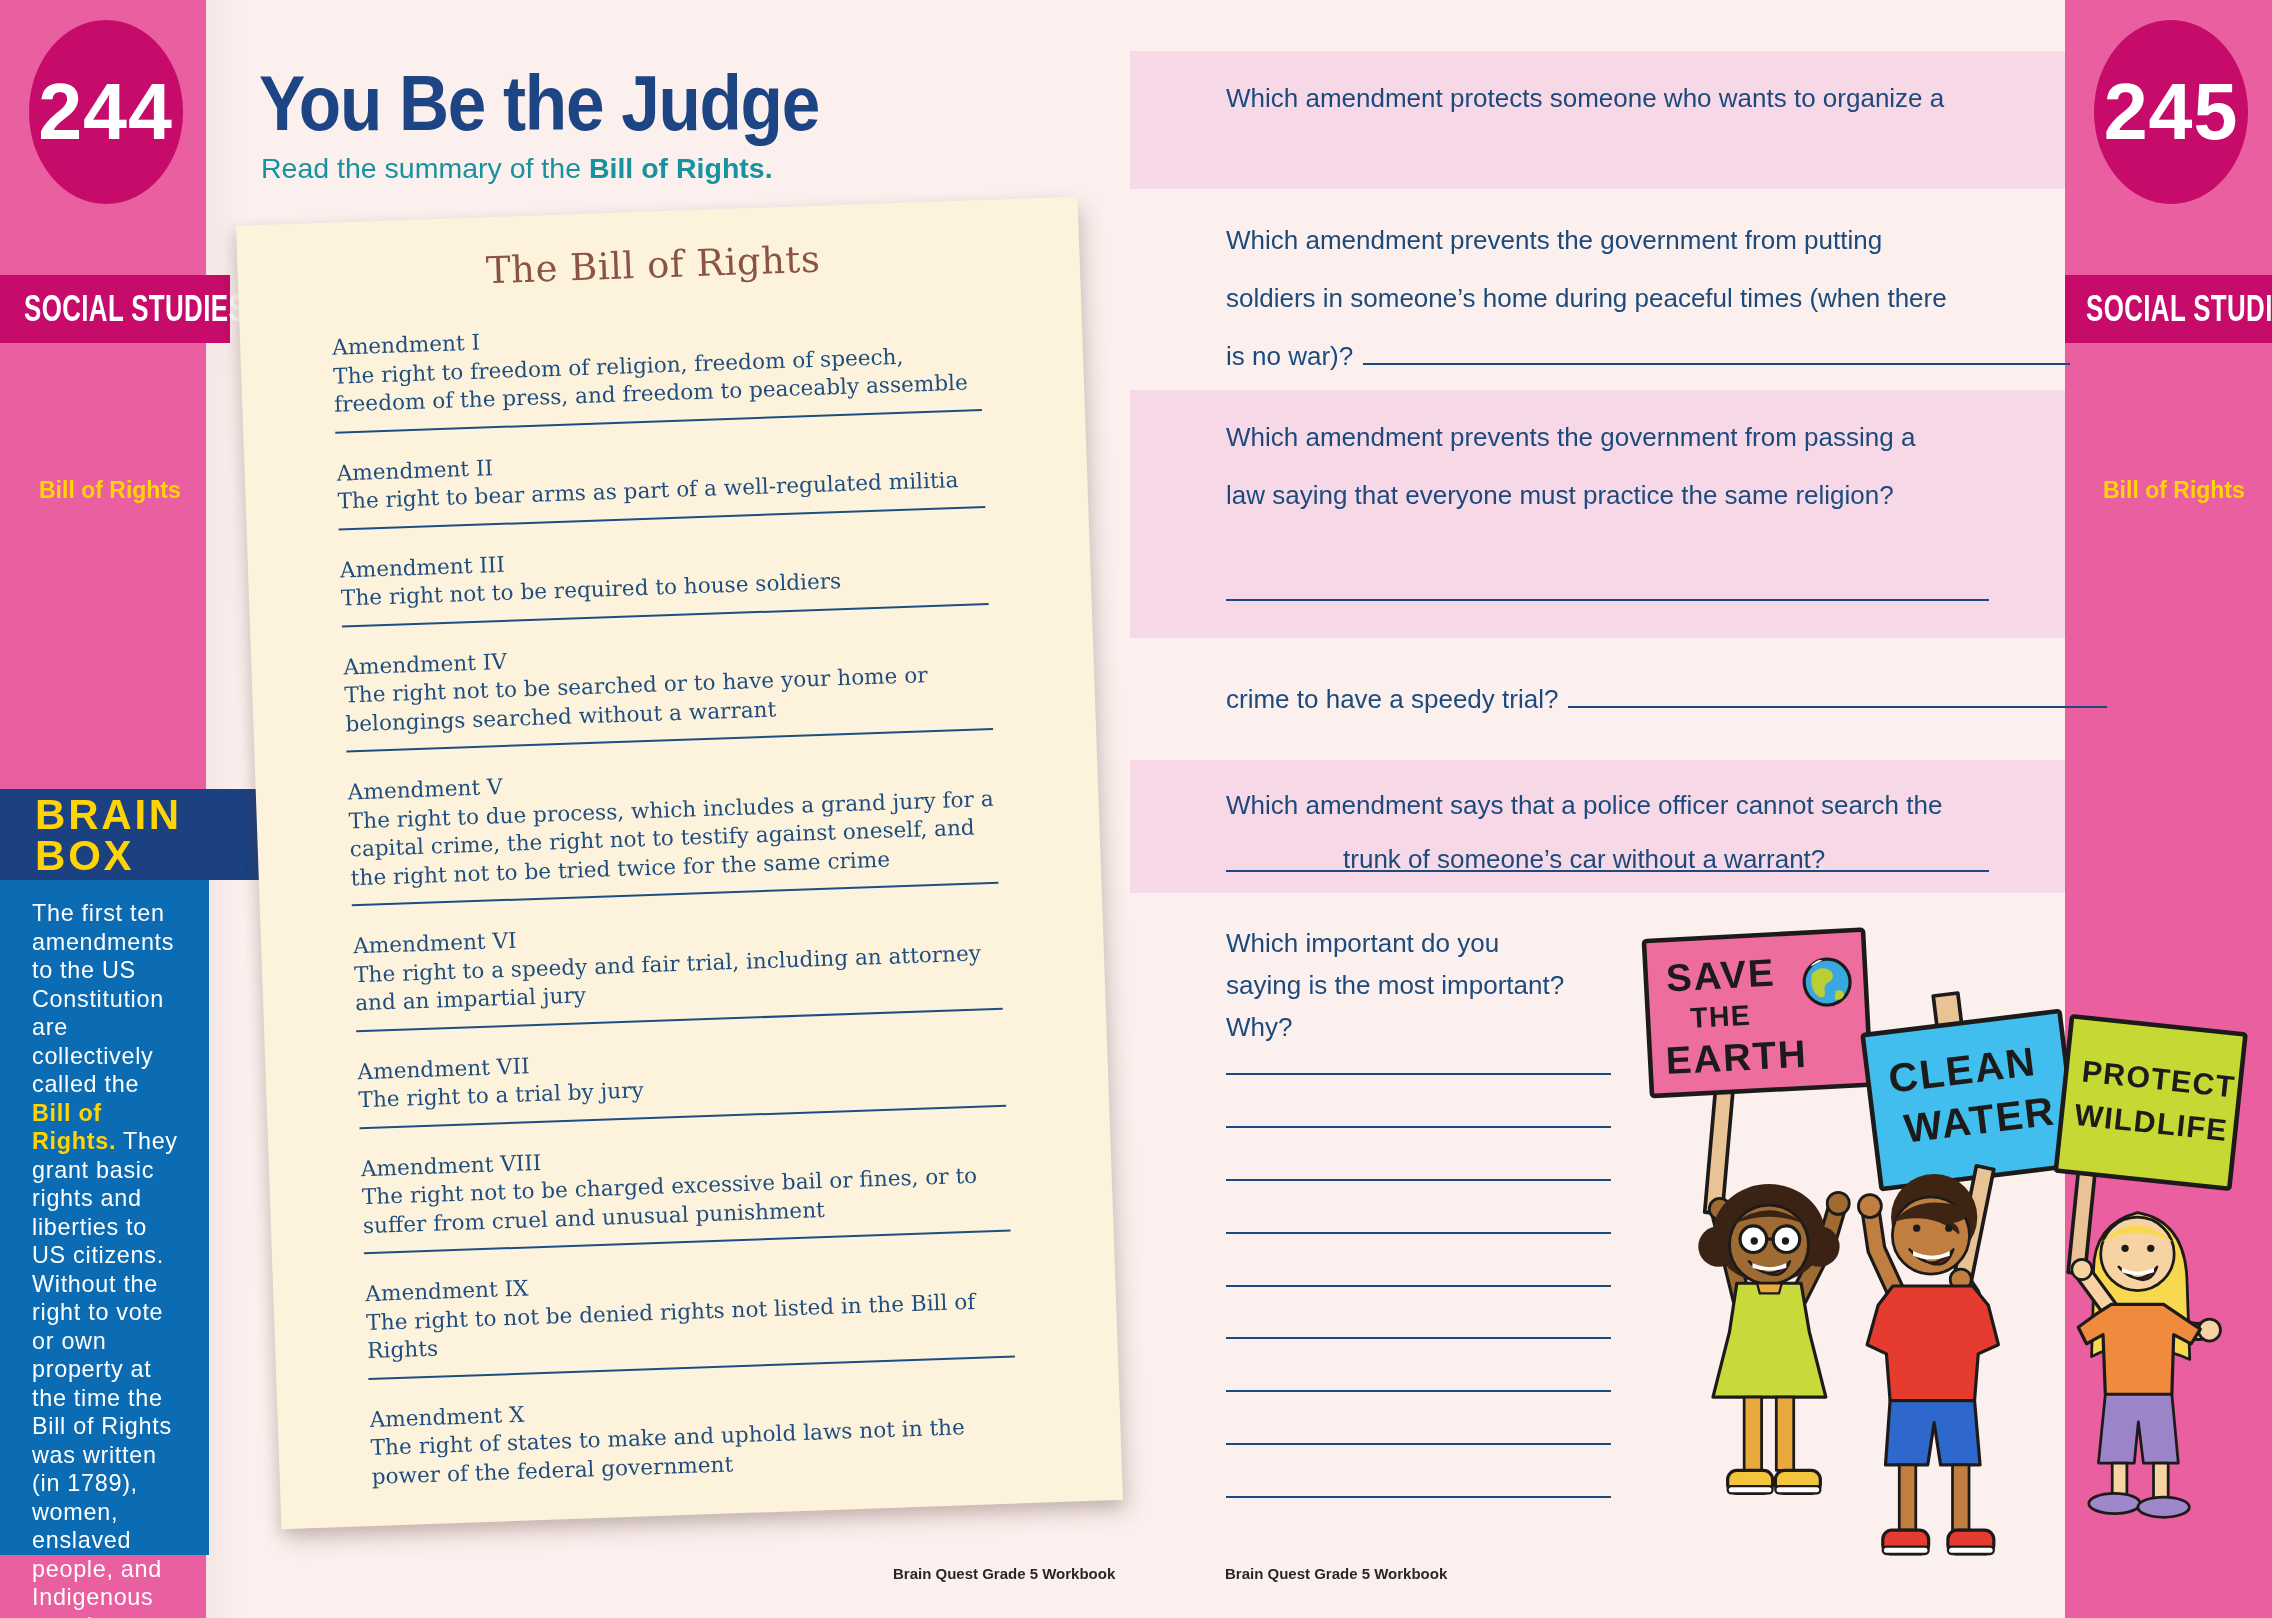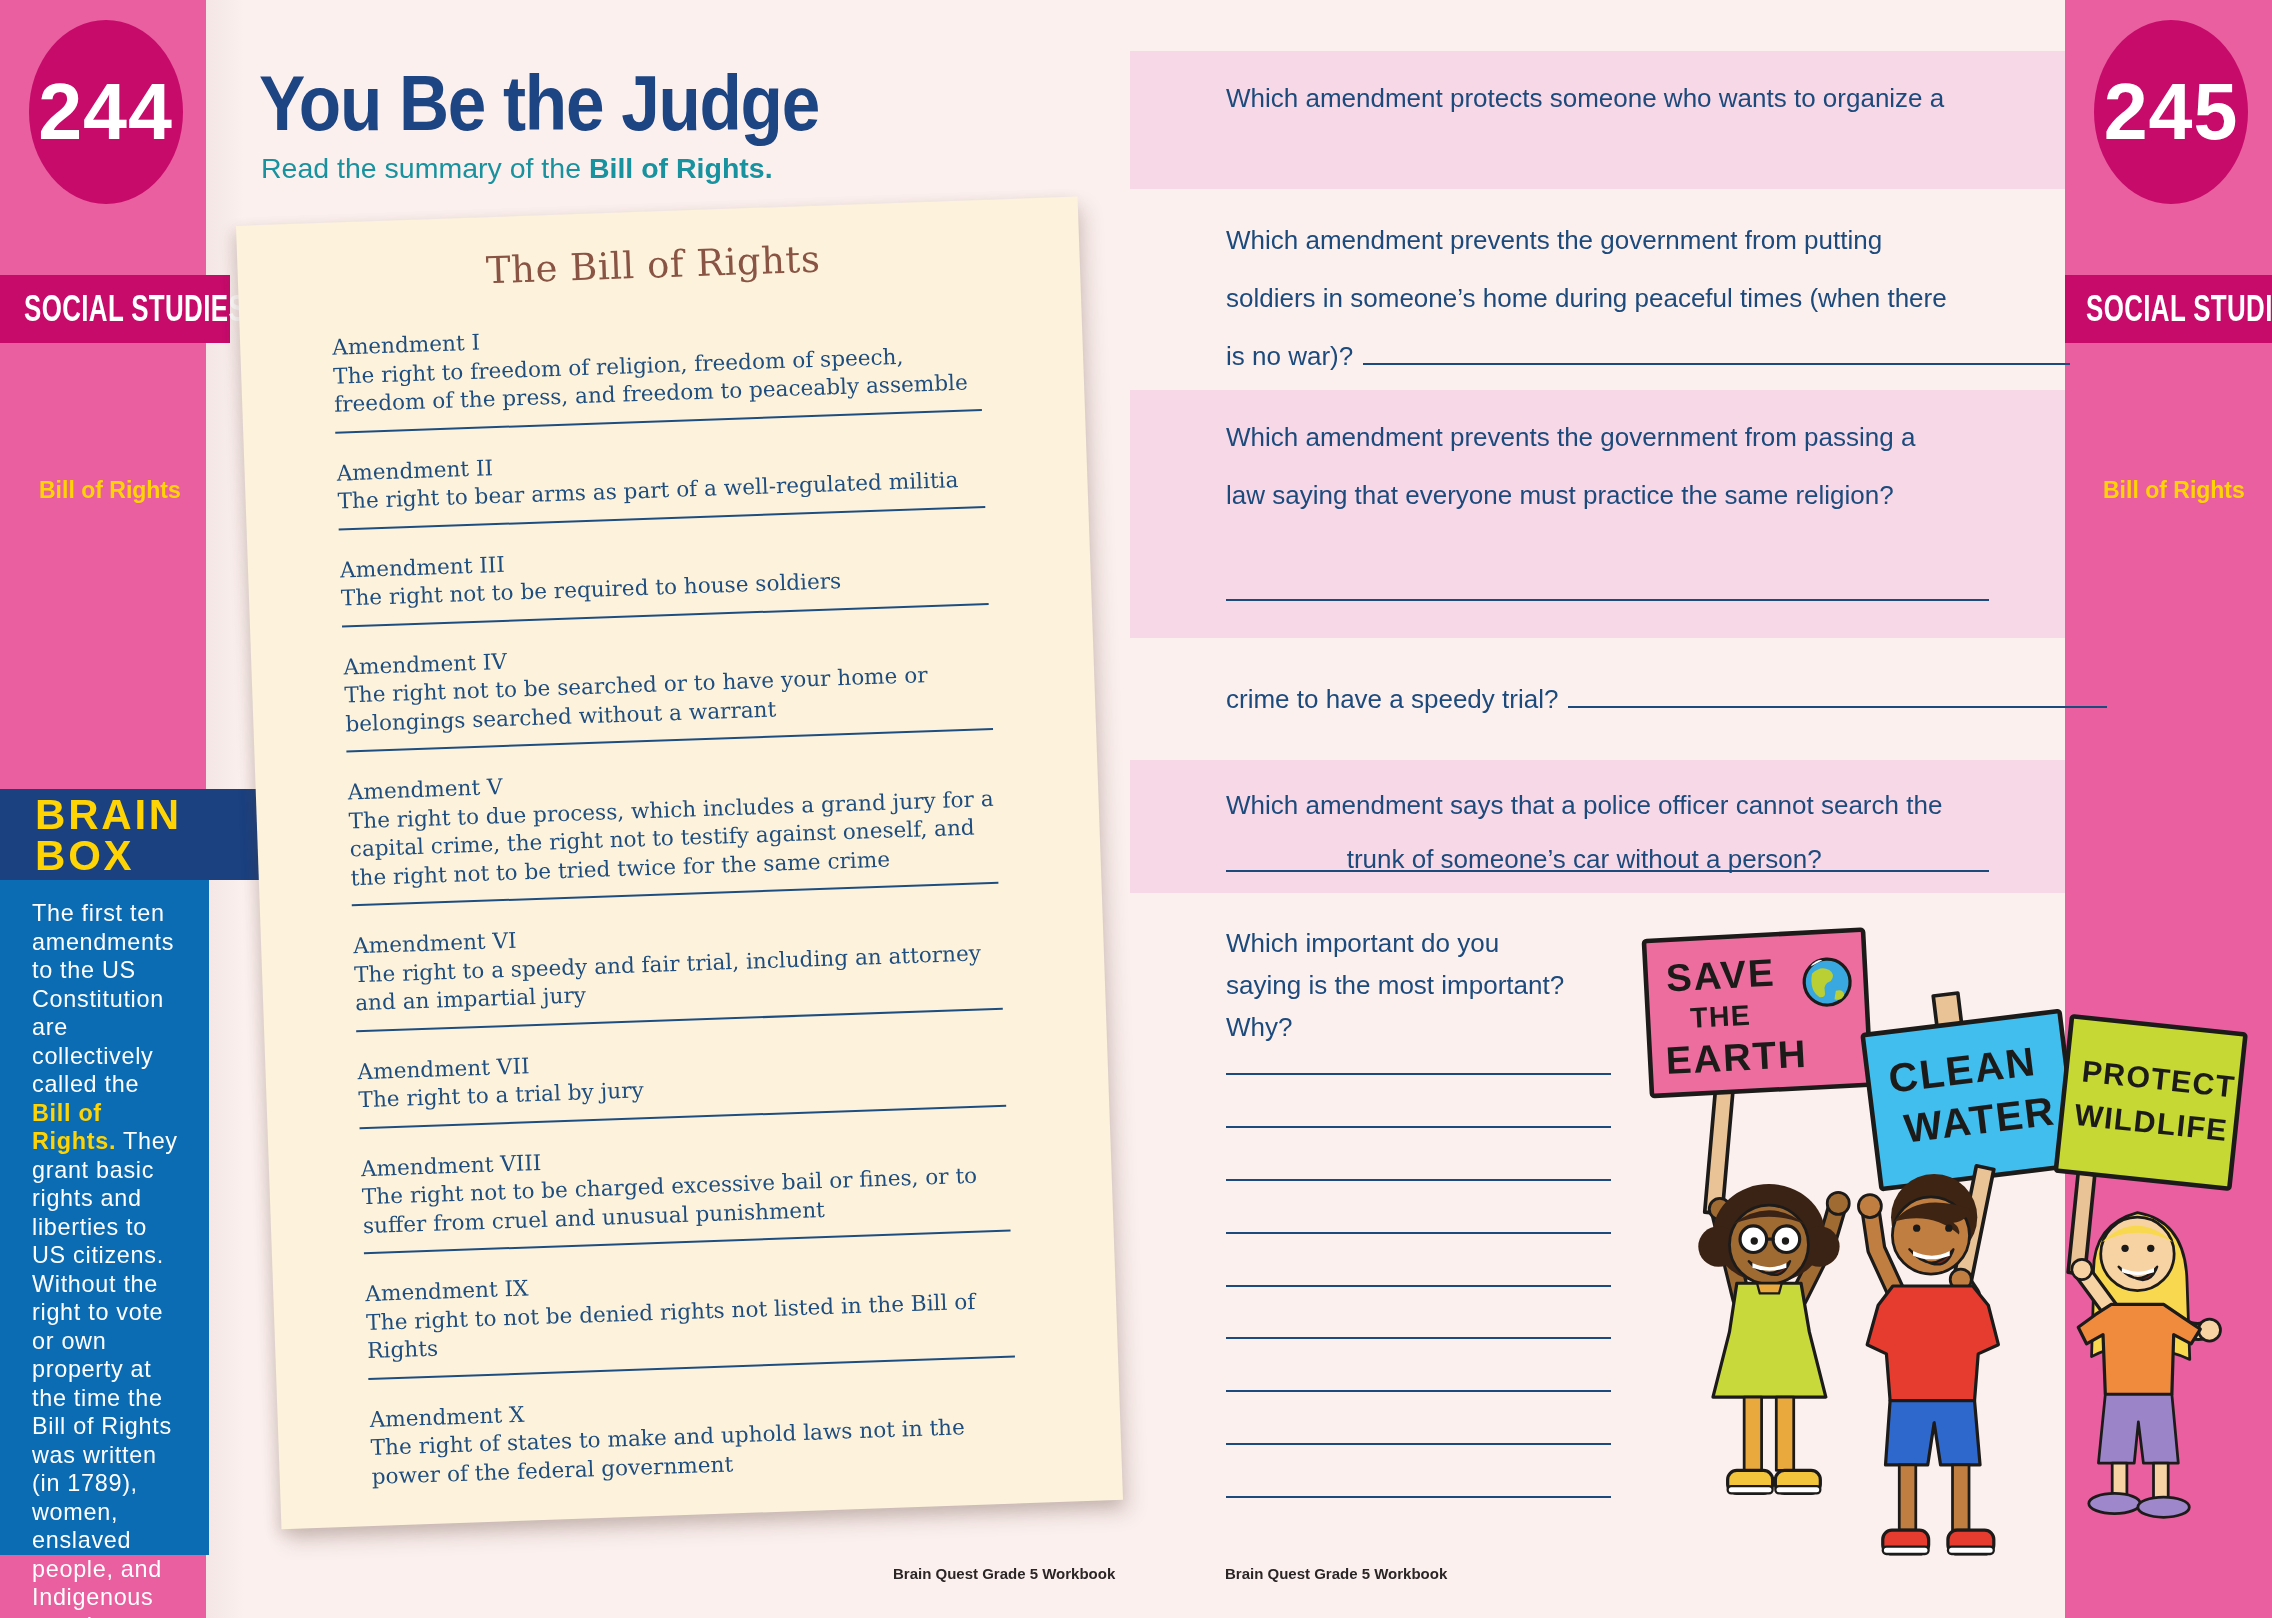--- a/index.html
+++ b/index.html
@@ -145,21 +145,21 @@
   <div class="qline"><span>law saying that everyone must practice the same religion?</span></div>
 </div>
 <div class="abs answer-line a3"></div>
 
 <div class="abs q q4">
   <div class="qline"><span>crime to have a speedy trial?</span><span class="blank w1175"></span></div>
 </div>
 
 <div class="abs q q5">
   <div class="qline"><span>Which amendment says that a police officer cannot search the</span></div>
-  <div class="qline"><span>trunk of someone’s car without a person?</span></div>
+  <div class="qline"><span>trunk of someone’s car without a warrant?</span></div>
 </div>
 <div class="abs answer-line a5"></div>
 
 <div class="abs q q6">
   <div class="qline"><span>Which important do you</span></div>
   <div class="qline"><span>saying is the most important?</span></div>
   <div class="qline"><span>Why?</span></div>
 </div>
 
 <div class="abs wline" style="top:1073px"></div>

